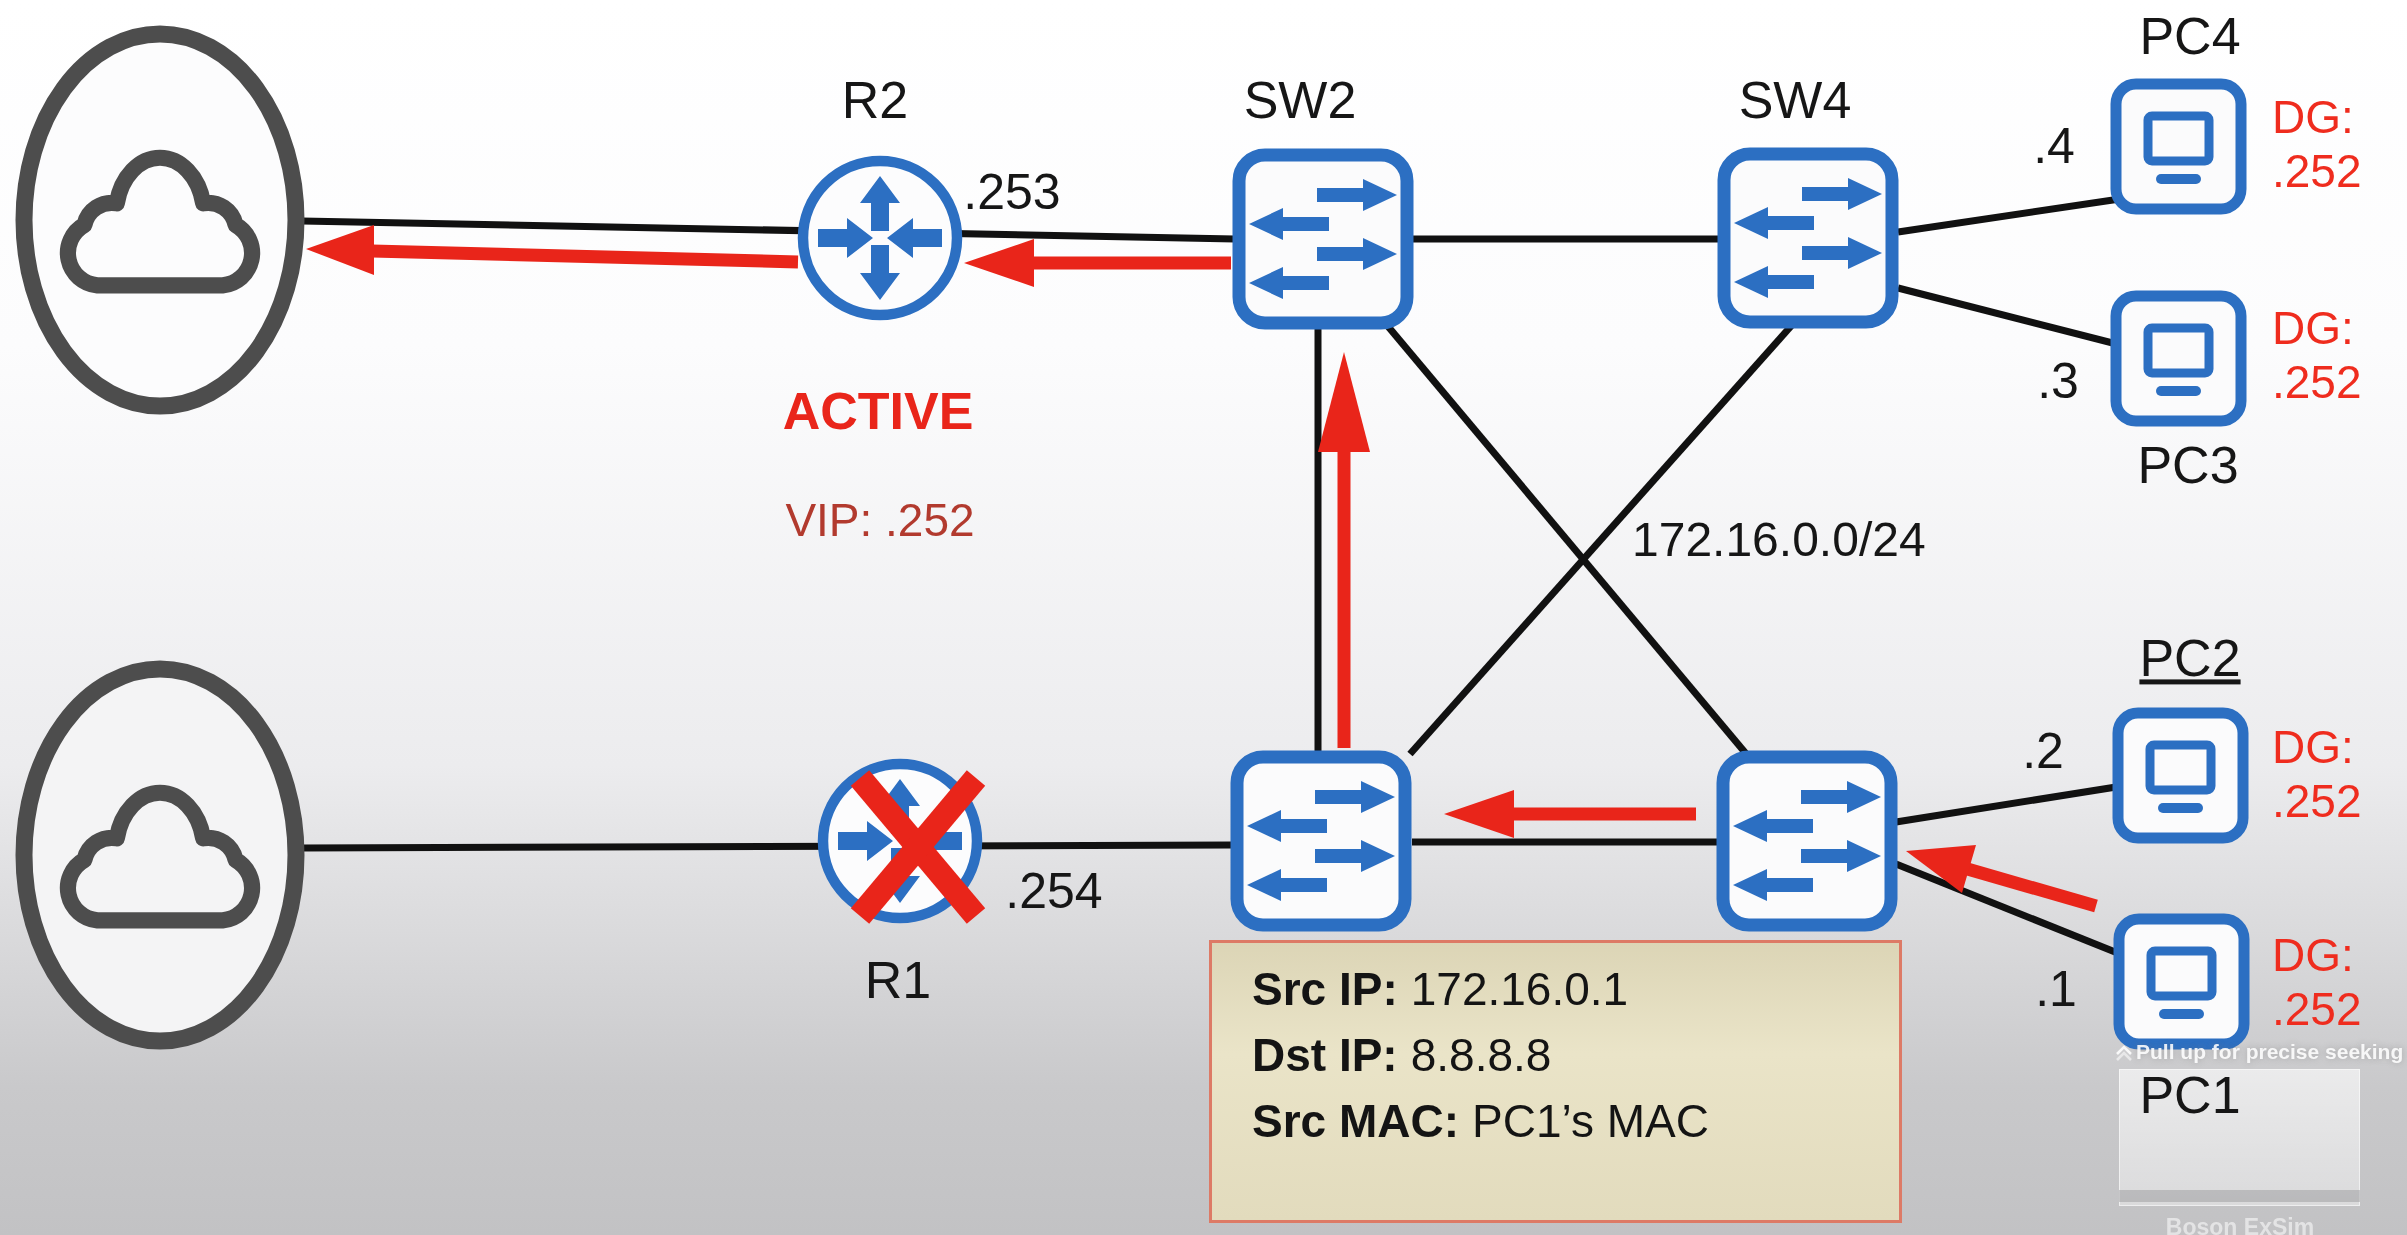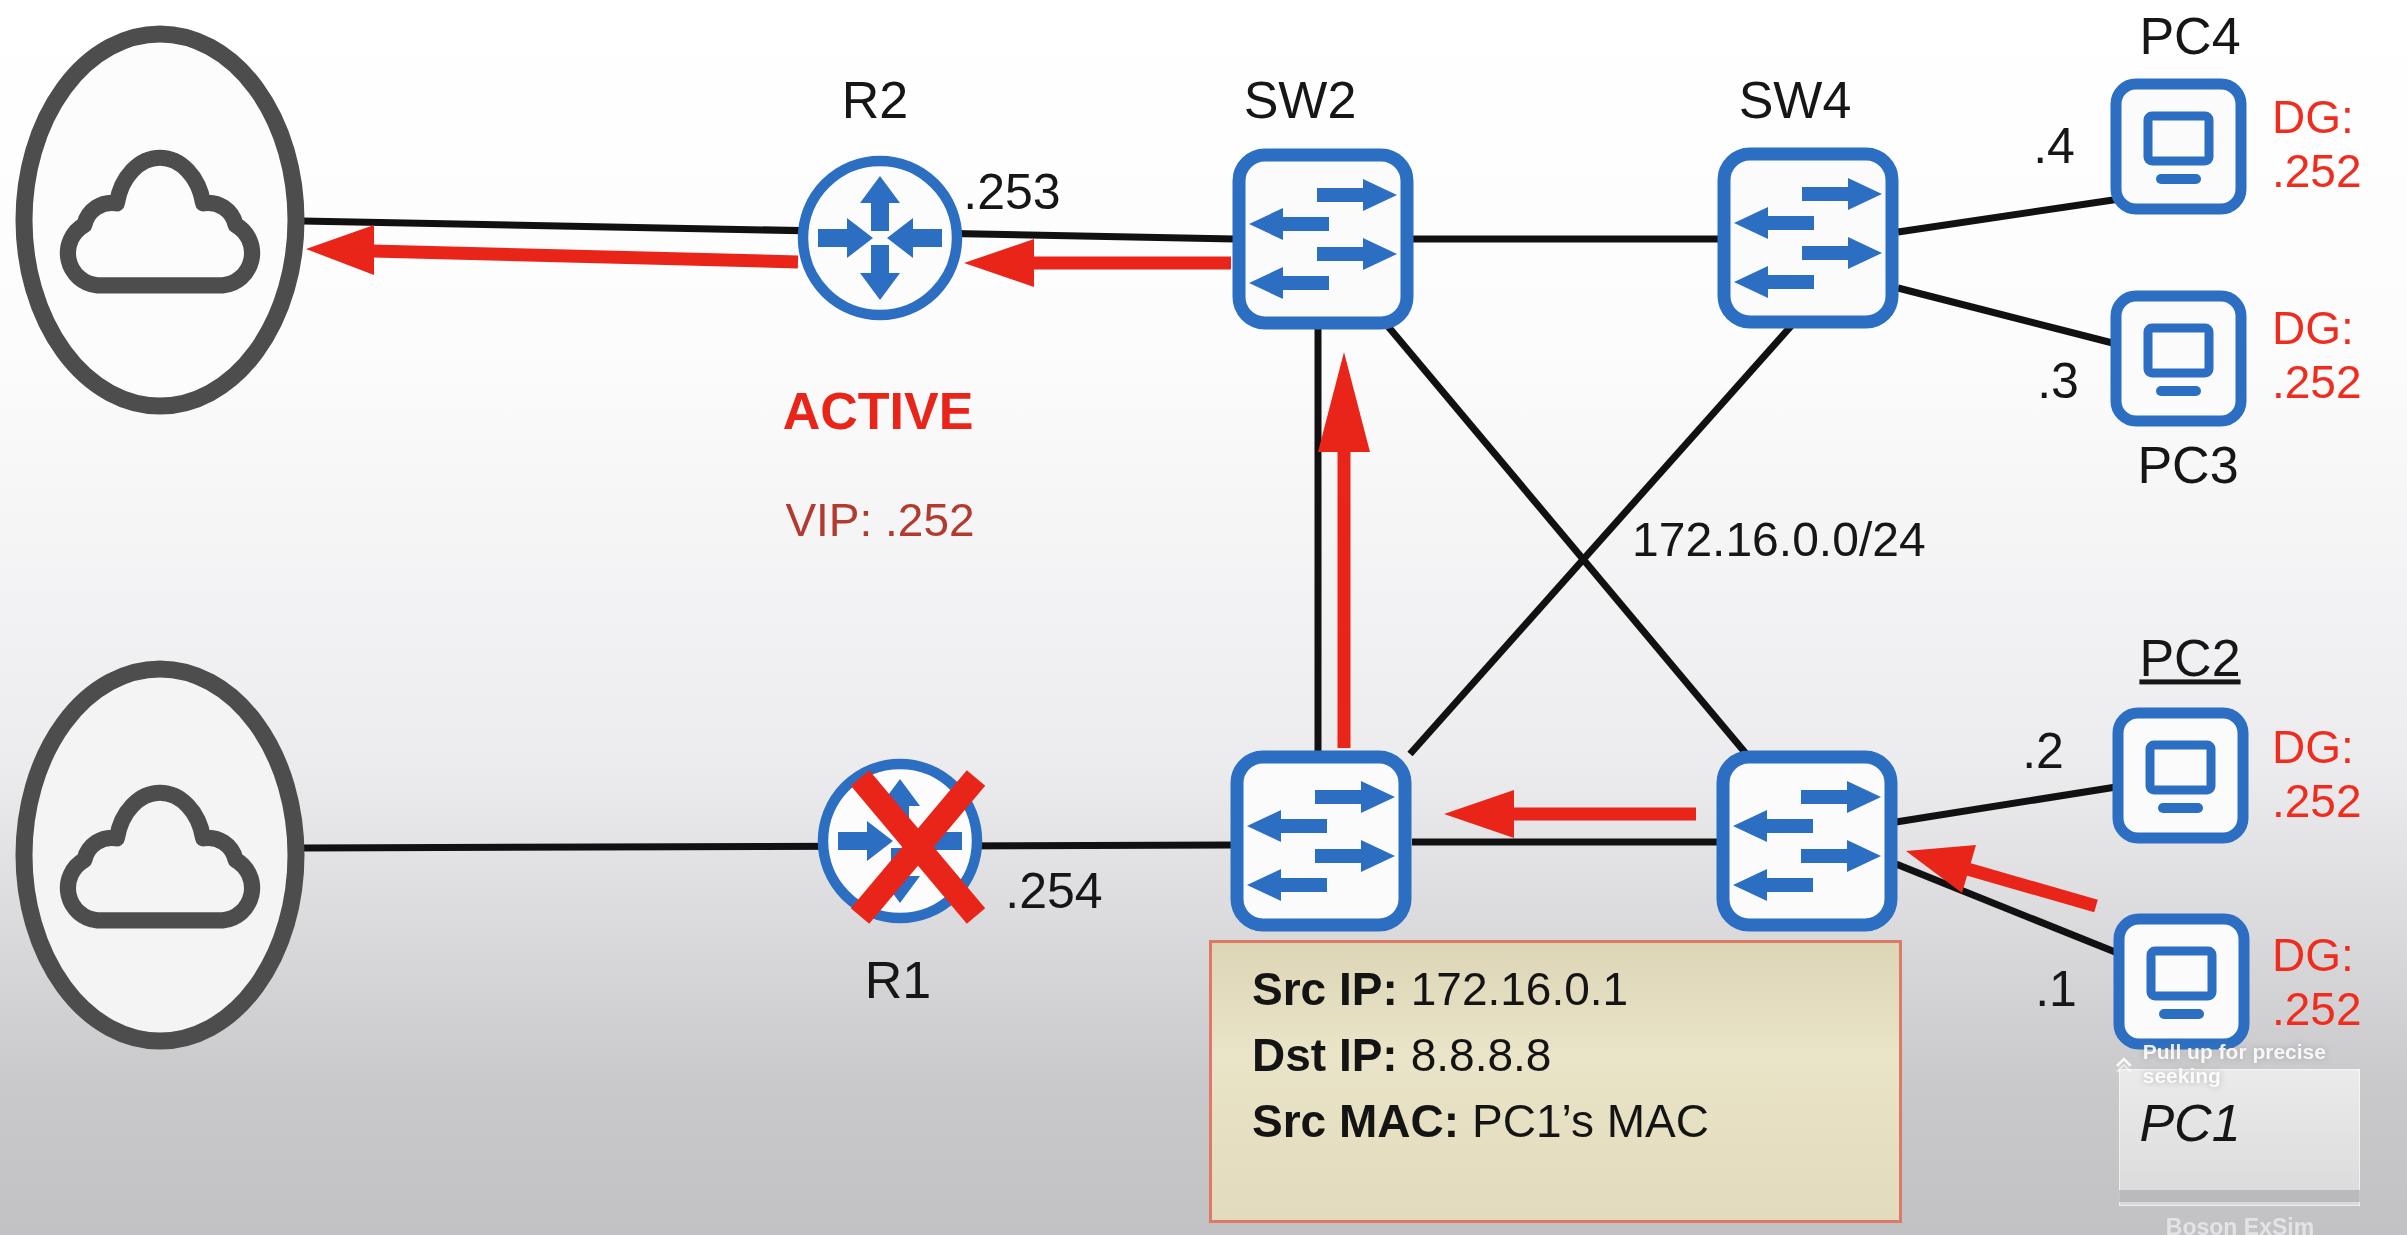--- a/index.html
+++ b/index.html
@@ -19,21 +19,21 @@
   .dg span{display:block;}
   .packet-box{
     position:absolute;left:1209px;top:940px;width:693px;height:283px;box-sizing:border-box;
     background:linear-gradient(180deg,#dcd5b6 0%,#eae4c8 40%,#e2dbbd 100%);
     border:3px solid #dd7a66;
     padding:13px 0 0 40px;
   }
   .packet-row{font-size:46px;line-height:66px;color:#141414;white-space:nowrap;}
   .packet-row b{margin-right:13px;}
   .seek-hint{
-    position:absolute;left:2112px;top:1040px;display:flex;align-items:center;gap:7px;
+    position:absolute;left:2112px;top:1040px;display:flex;align-items:center;
     font-size:21px;font-weight:bold;color:rgba(255,255,255,0.88);
     text-shadow:0 0 6px rgba(120,120,120,0.45);z-index:7;
   }
   .thumb-preview{
     position:absolute;left:2119px;top:1069px;width:241px;height:137px;z-index:5;
     background:linear-gradient(180deg,rgba(255,255,255,0.62),rgba(255,255,255,0.38));
     box-shadow:0 0 0 1px rgba(255,255,255,0.55) inset;
   }
   .thumb-strip{position:absolute;left:0;bottom:4px;width:100%;height:12px;background:rgba(125,125,128,0.35);}
   .pc1-label{z-index:6;}
@@ -227,21 +227,21 @@
       <b>Dst IP:</b><span>8.8.8.8</span>
     </div>
     <div class="packet-row">
       <b>Src MAC:</b><span>PC1’s MAC</span>
     </div>
   </div>
 
   <div class="thumb-preview">
     <div class="thumb-strip"></div>
   </div>
-  <div class="lbl node-label pc1-label" style="left:2190px;top:1124px;font-style:italic;">PC1</div>
+  <div class="lbl node-label pc1-label" style="left:2190px;top:1096px;">PC1</div>
   <div class="seek-hint">
     <svg width="24" height="24" viewBox="0 0 24 24" style="position:static;">
       <path d="M5 14 L12 7 L19 14" fill="none" stroke="rgba(255,255,255,0.88)" stroke-width="2.6"></path>
       <path d="M5 20 L12 13 L19 20" fill="none" stroke="rgba(255,255,255,0.55)" stroke-width="2.6"></path>
     </svg>
     <span>Pull up for precise seeking</span>
   </div>
   <div class="watermark">Boson ExSim</div>
 
 </div>

